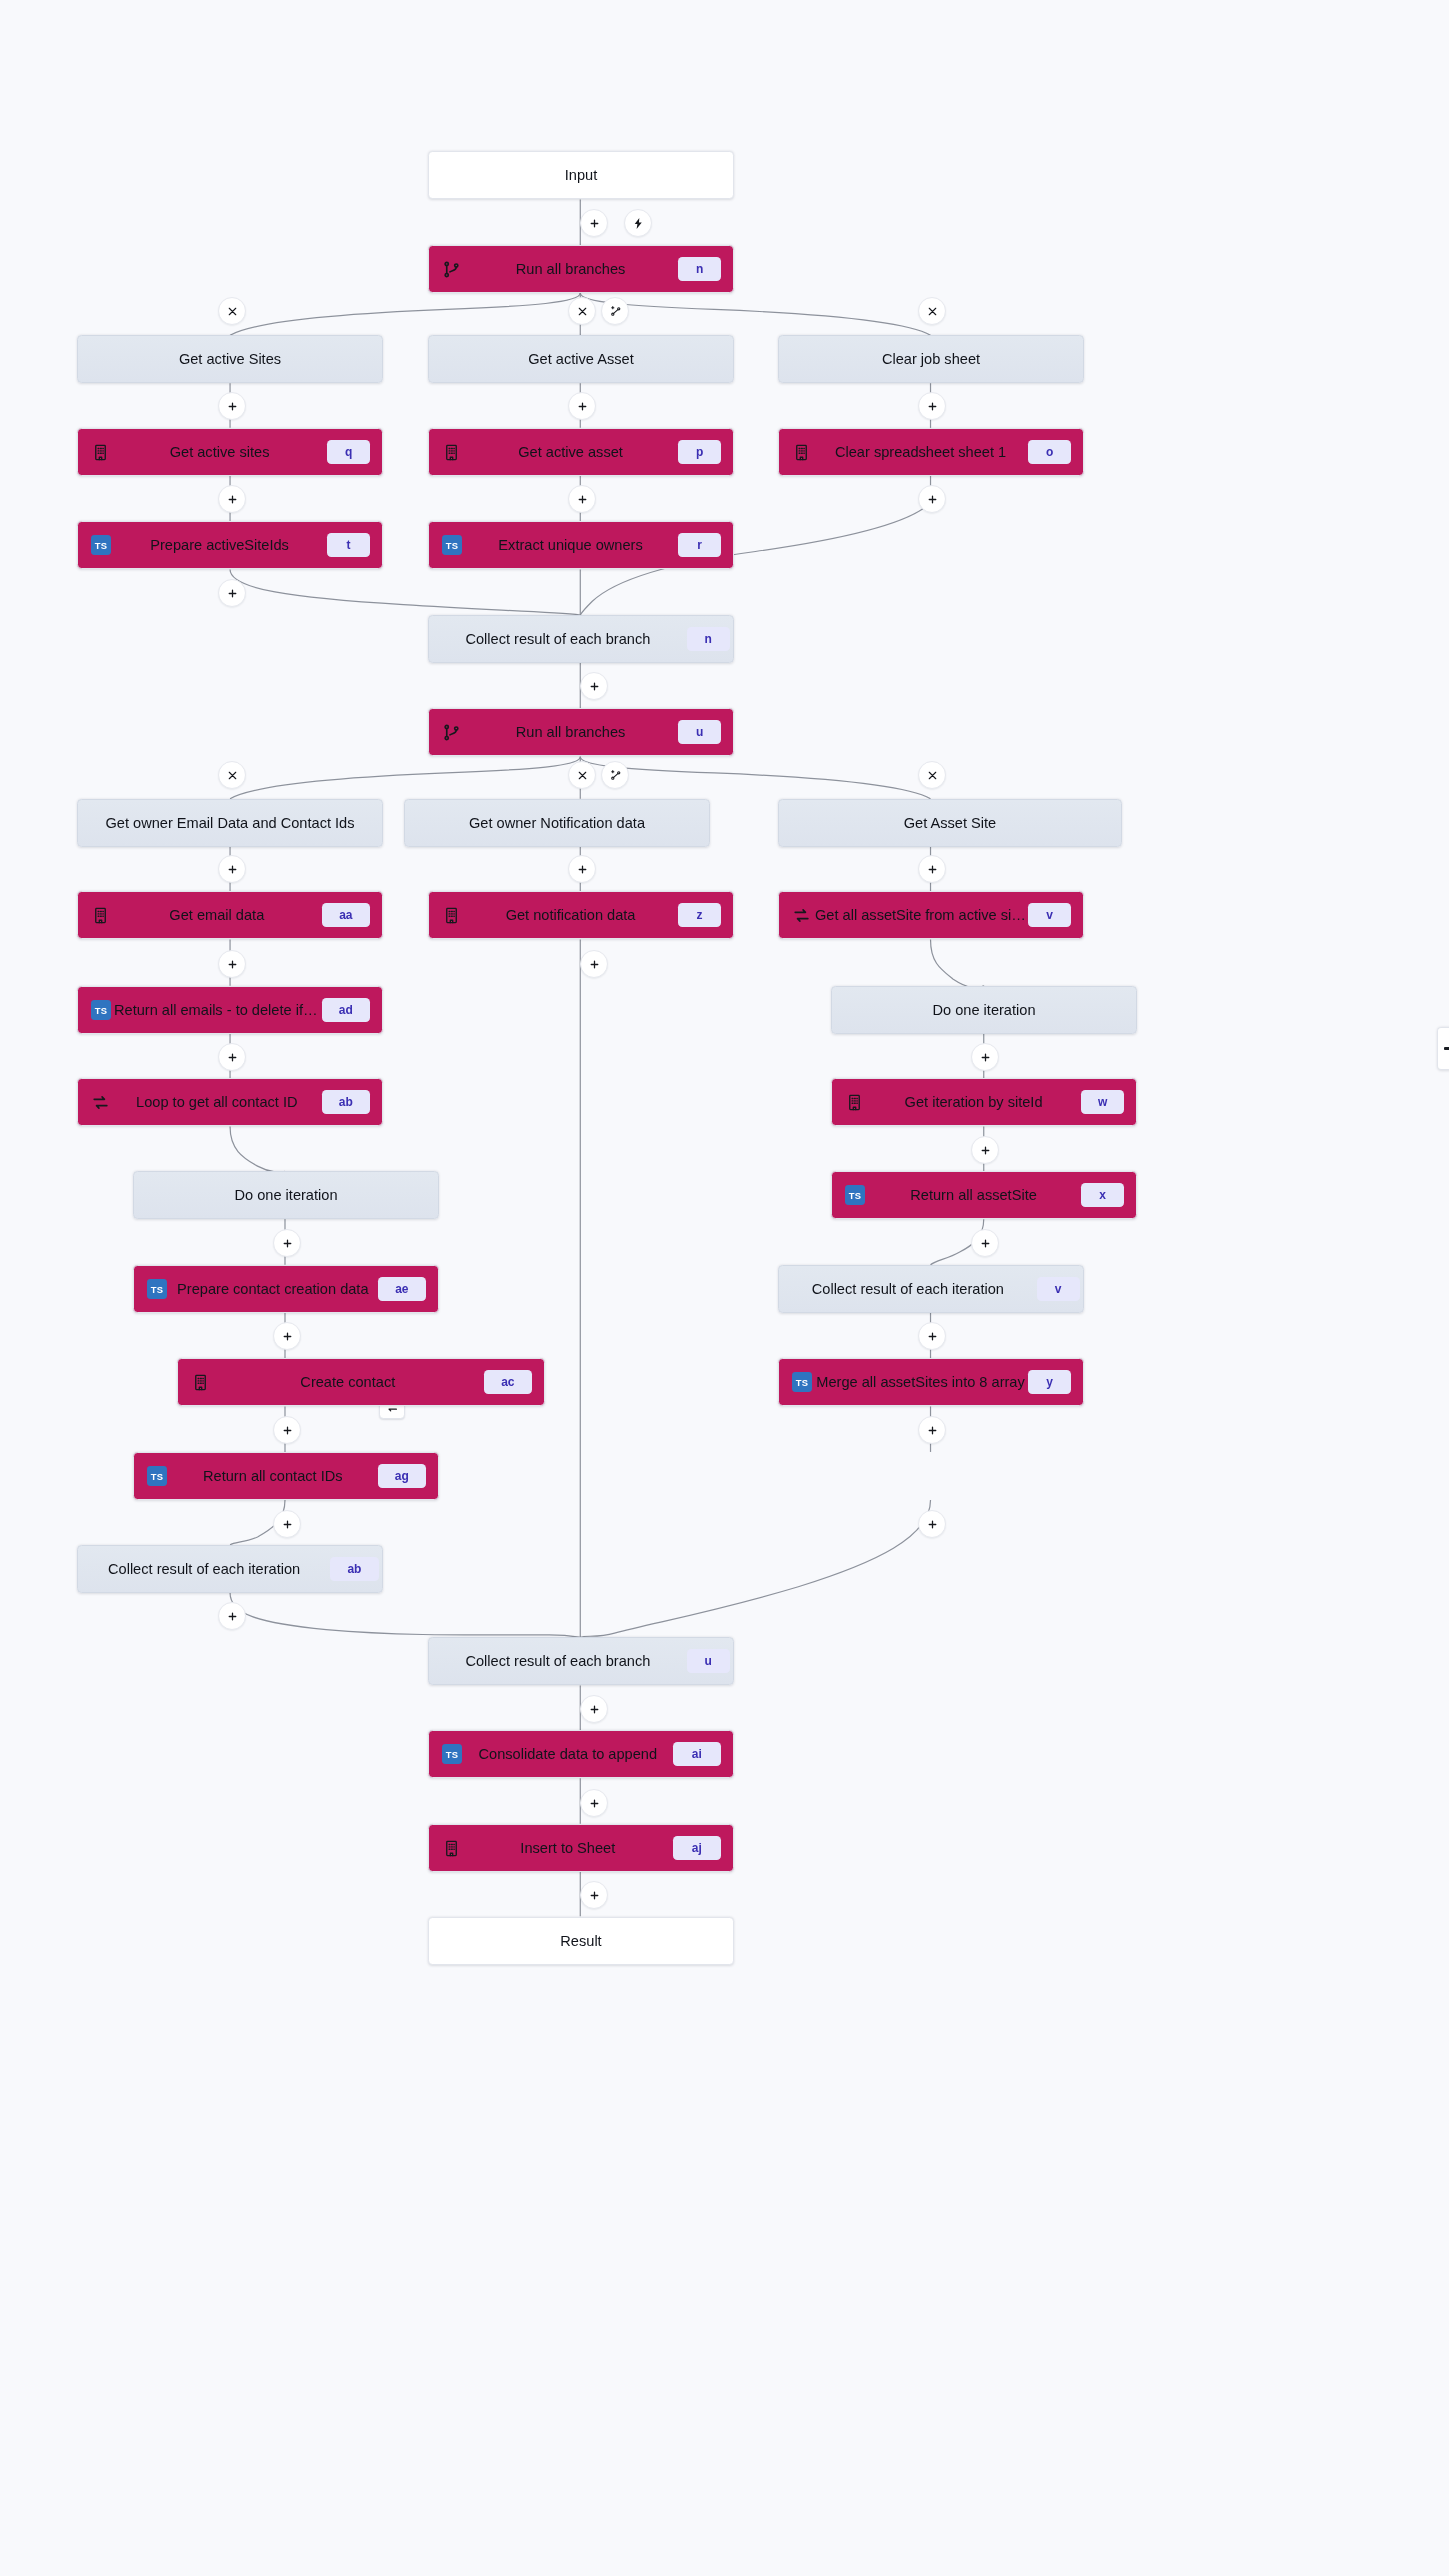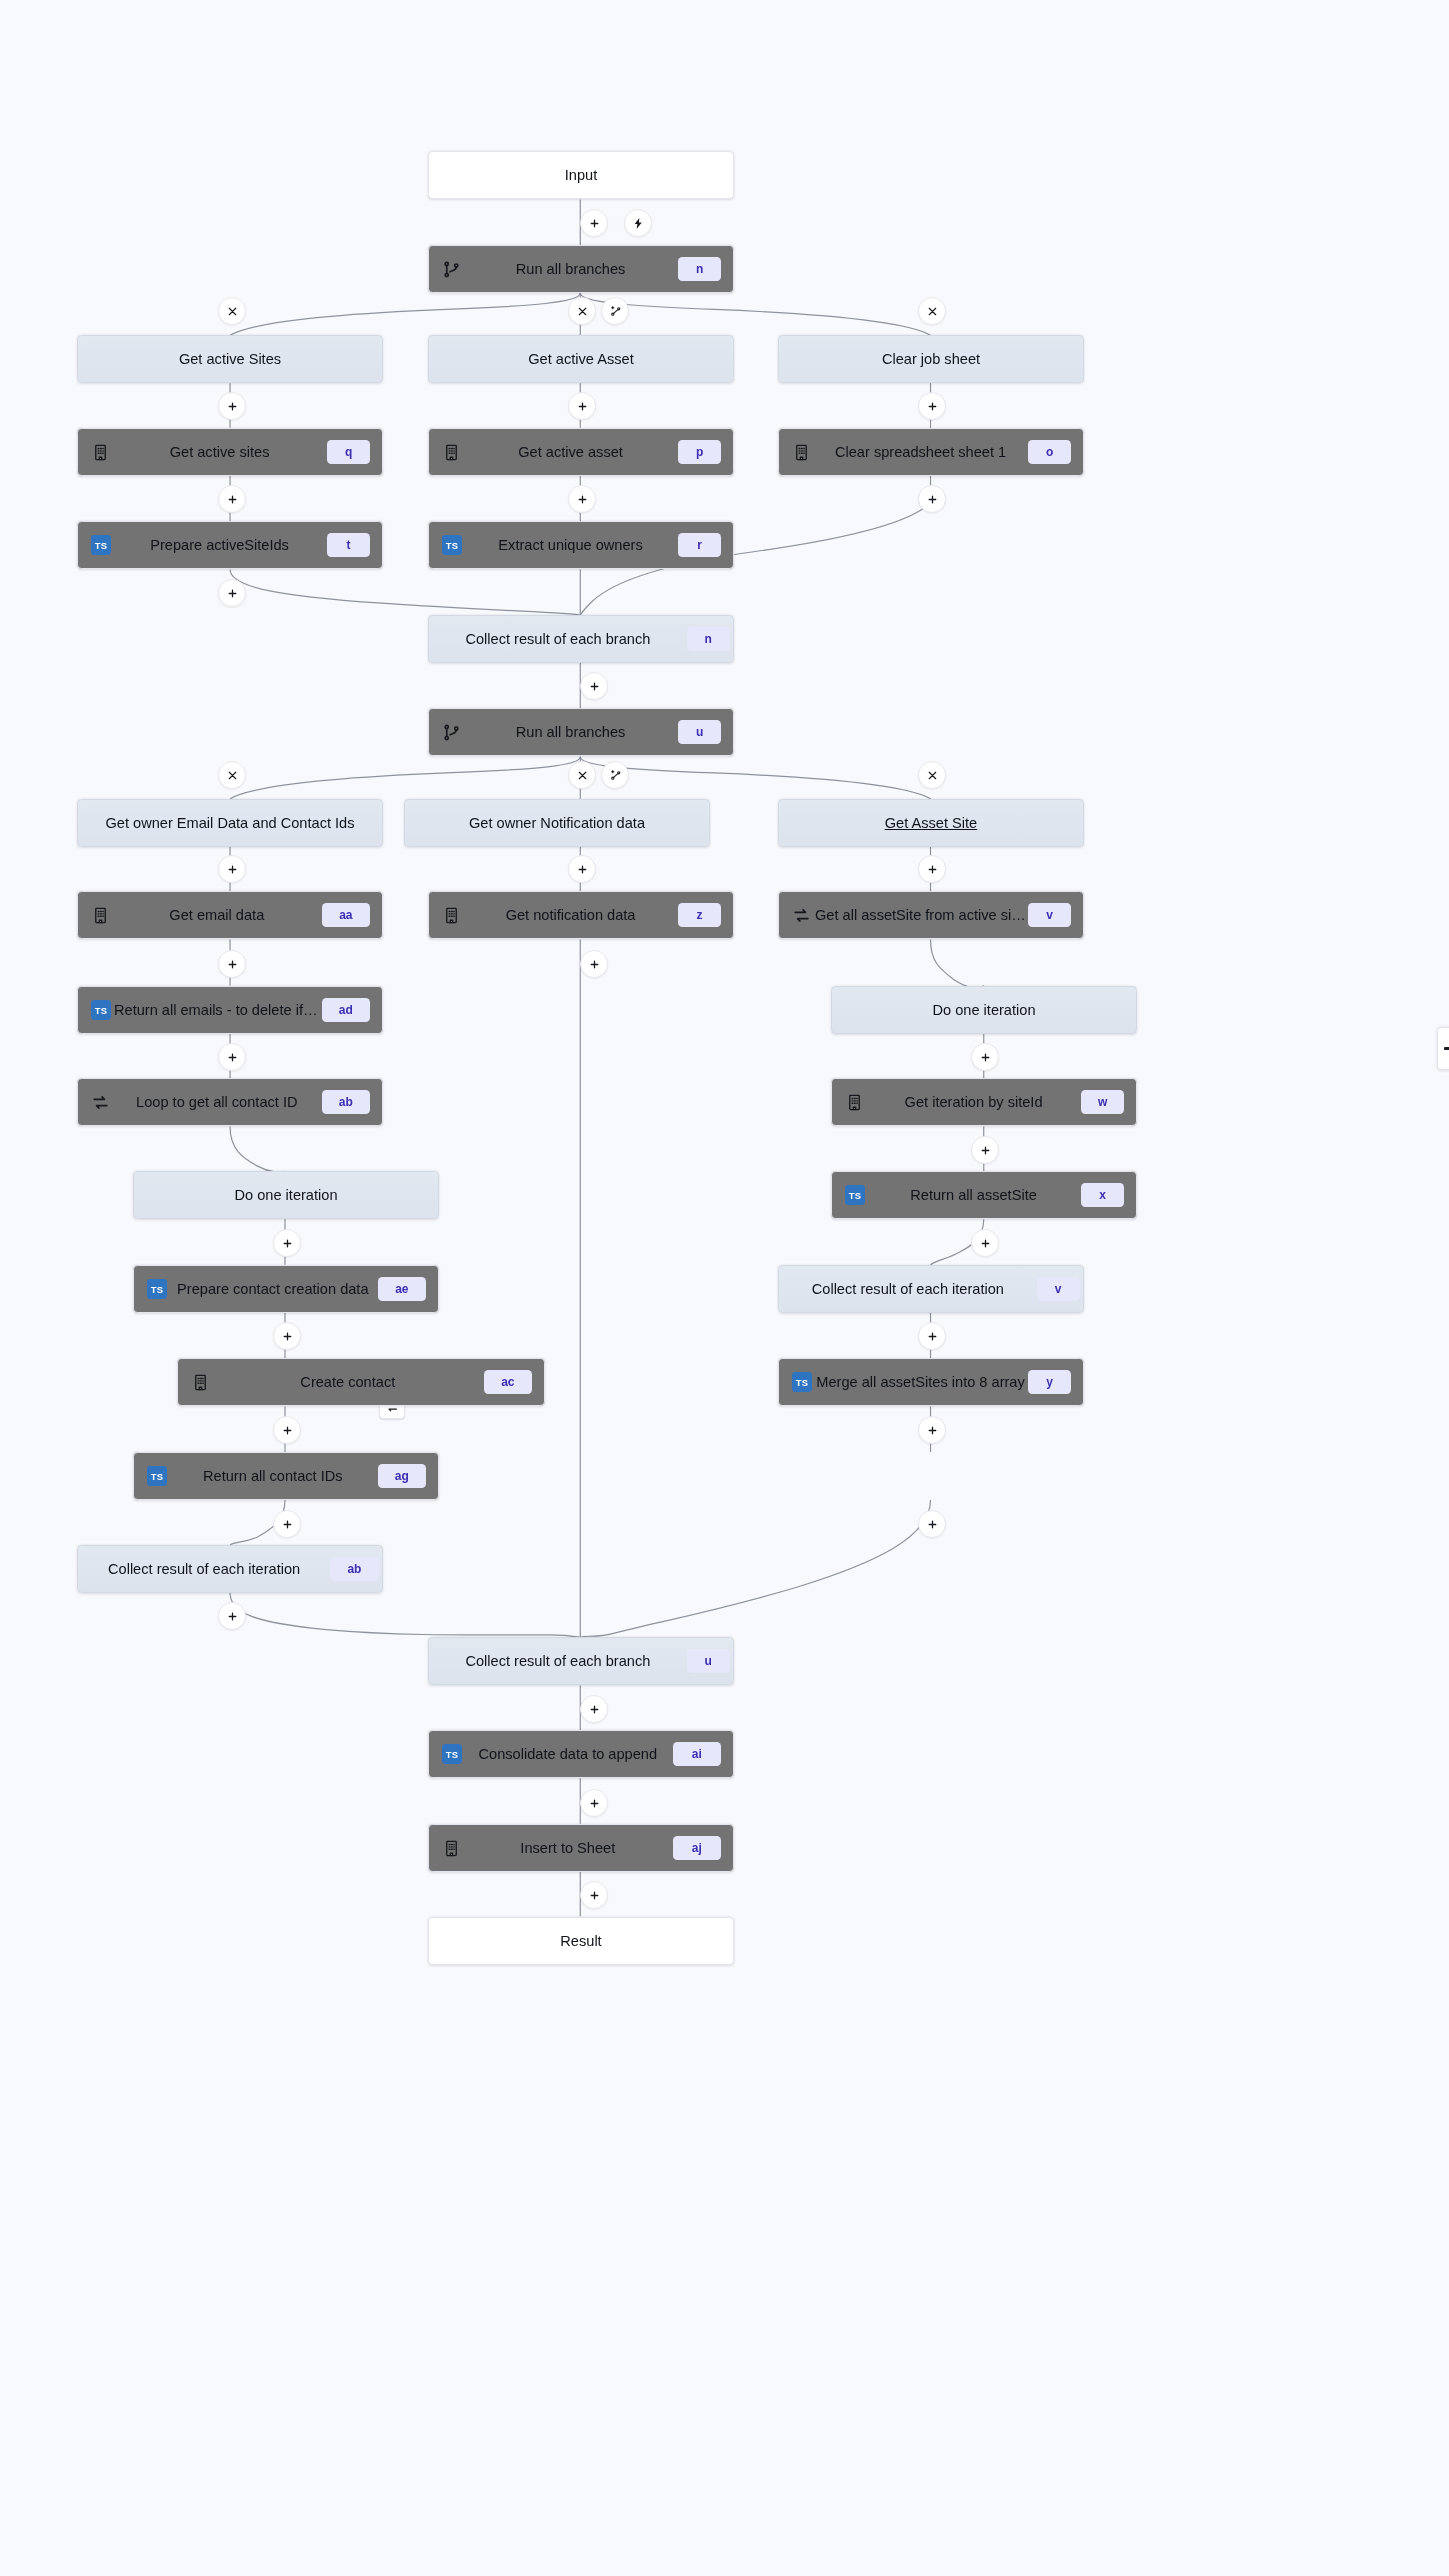--- a/index.html
+++ b/index.html
@@ -19,21 +19,21 @@
     box-sizing:border-box;
     height:48px;
     border-radius:4.3px;
     display:flex;align-items:center;
     font-size:14.6px;
     color:#10131a;
     box-shadow:0 0.9px 2.6px rgba(16,22,38,.13);
     user-select:none;
   }
   .node.step{
-    background:#737373;
+    background:#be185d;
     border:0.9px solid #e2e5ec;
     padding:0 8.6px;
   }
   .node.group{
     background:linear-gradient(180deg,#e2e8f0 0%,#dde3ed 100%);
     border:0.9px solid #d2d9e4;
     justify-content:center;
   }
   .node.endcap{
     background:#ffffff;
@@ -268,21 +268,21 @@
       </span>
       <span class="label">Run all branches</span>
       <span class="chip">u</span>
     </div>
     <div class="node group" style="left: 77px; top: 799px; width: 306px;">
       <span class="label">Get owner Email Data and Contact Ids</span>
     </div>
     <div class="node group" style="left: 404px; top: 799px; width: 306px;">
       <span class="label">Get owner Notification data</span>
     </div>
-    <div class="node group" style="left: 778px; top: 799px; width: 306px; text-decoration: underline;">
+    <div class="node group" style="left: 778px; top: 799px; width: 344px;">
       <span class="label">Get Asset Site</span>
     </div>
     <div class="node step" style="left: 77px; top: 891px; width: 306px;">
       <span class="nicon">
         <svg class="svgicon" viewBox="0 0 24 24" fill="none" stroke="#16181d" stroke-width="1.7" stroke-linecap="round" stroke-linejoin="round">
     <rect x="6" y="3" width="12" height="18" rx="1"></rect>
     <path d="M9 7h1M12 7h1M15 7h0.5M9 10h1M12 10h1M15 10h0.5M9 13h1M12 13h1M15 13h0.5"></path>
     <path d="M10.5 21v-3h3v3"></path>
         </svg>
       </span>

